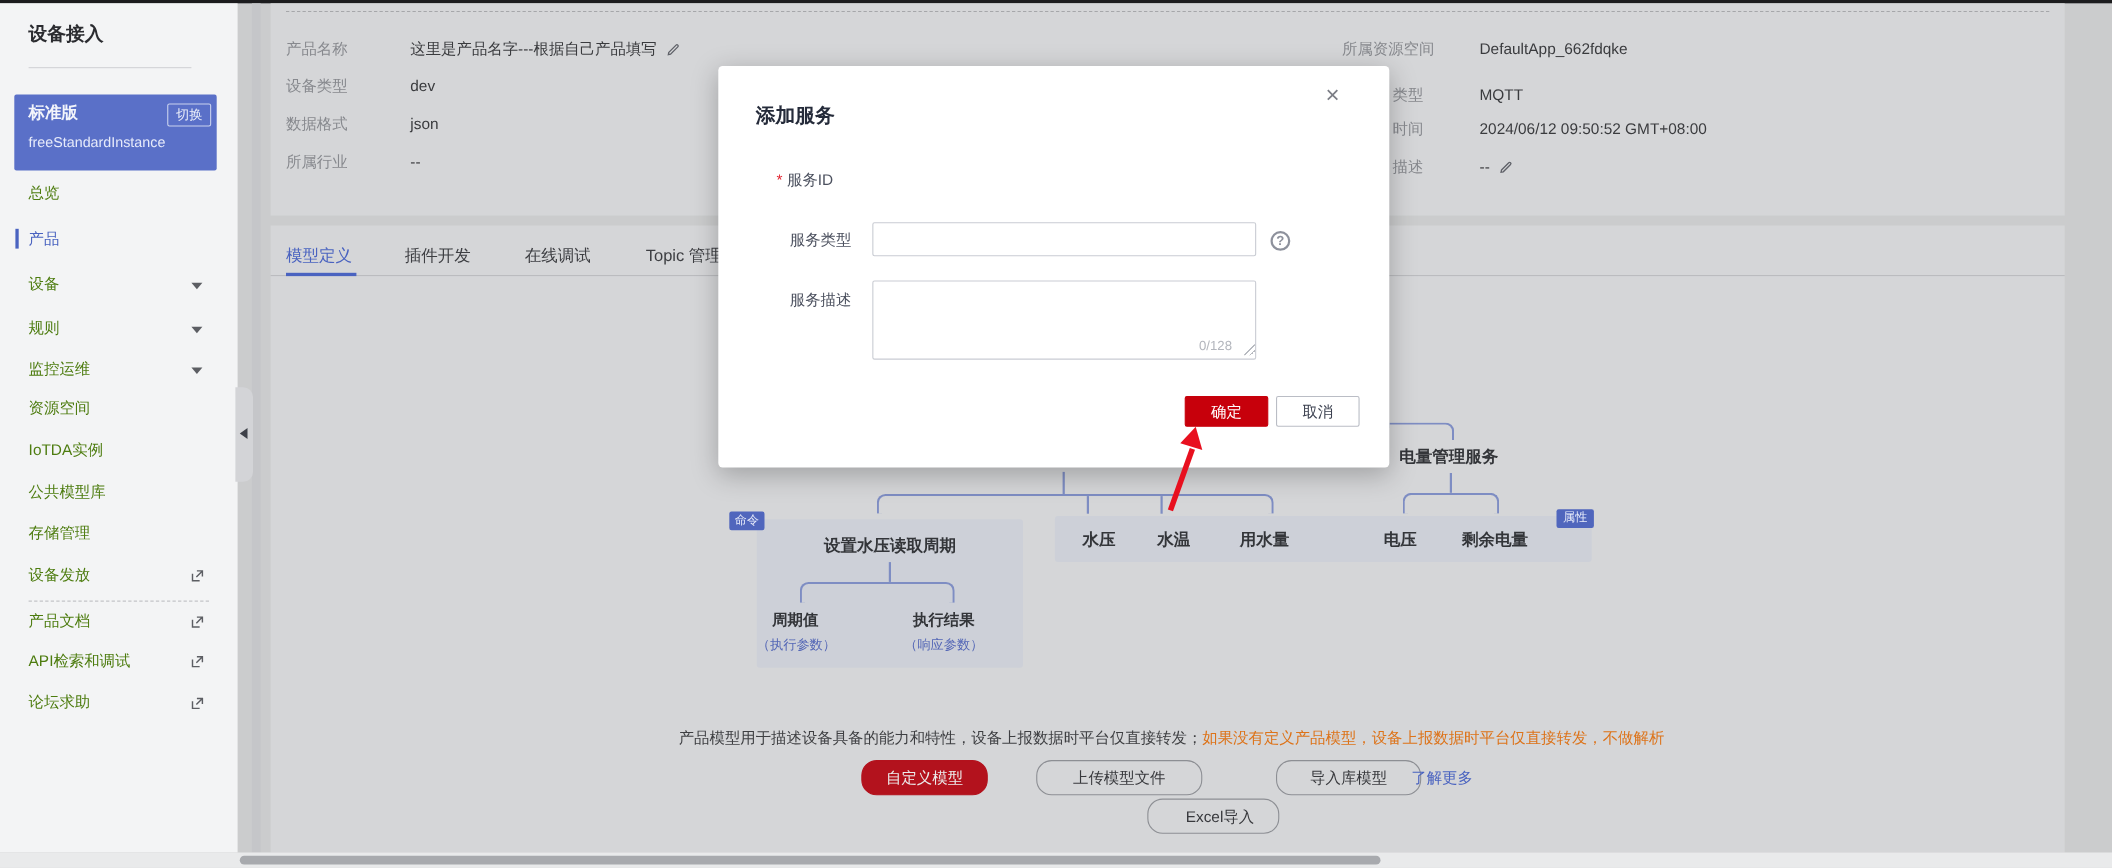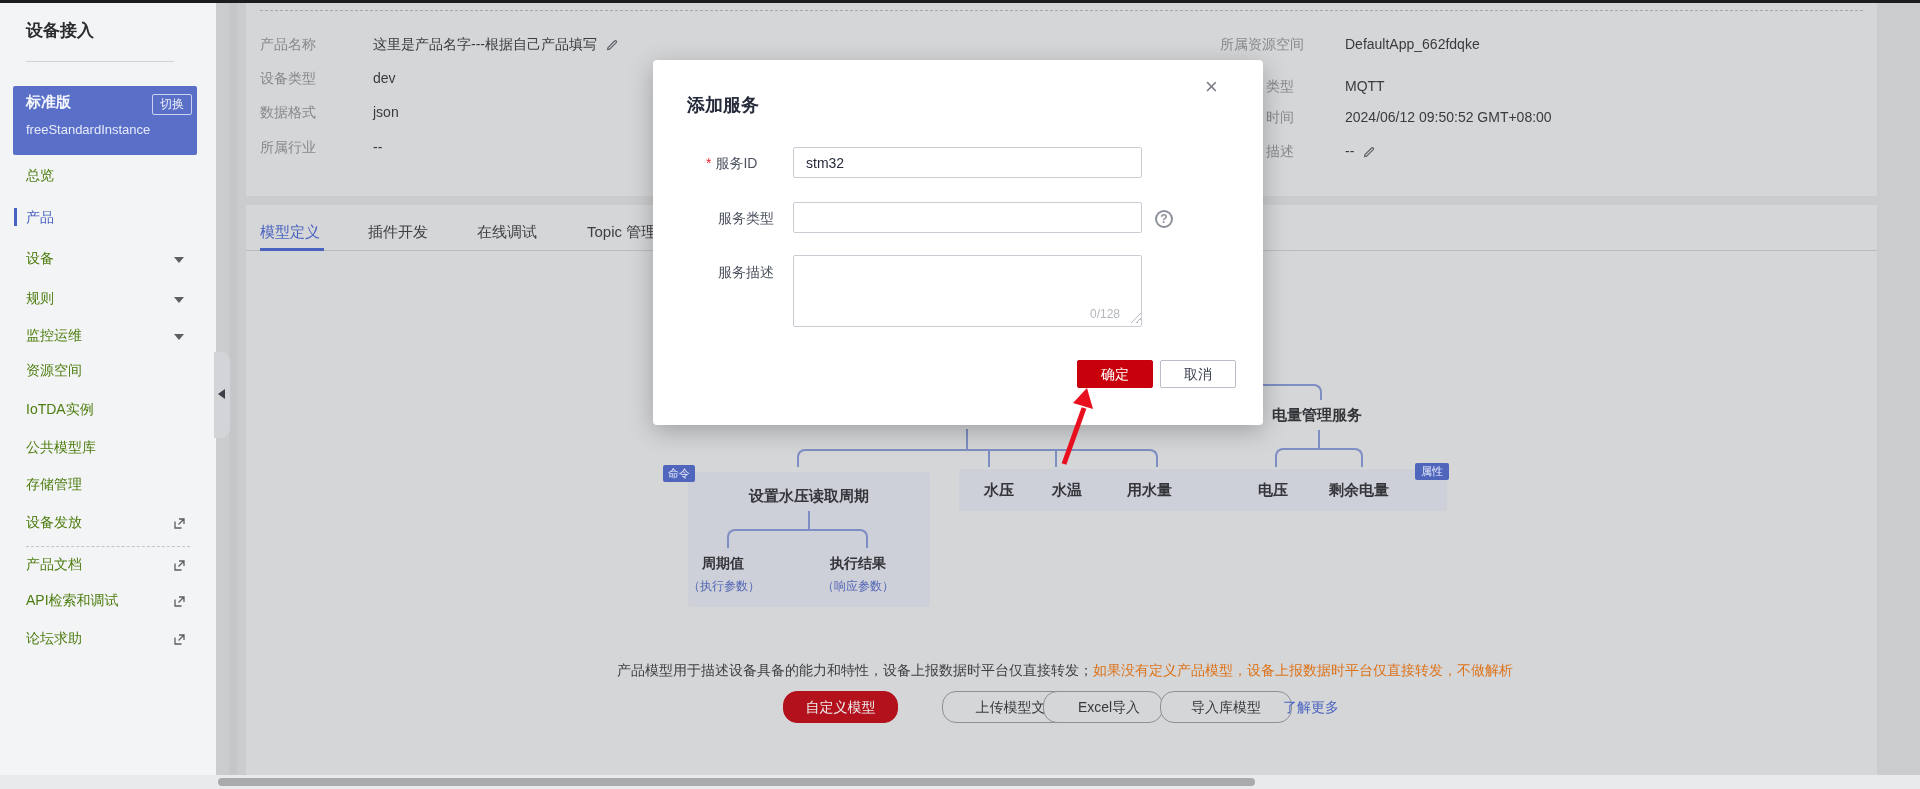--- a/index.html
+++ b/index.html
@@ -201,30 +201,29 @@
 <div class="abs brace" style="left:727px;top:529px;width:141px;height:19px;"></div>
 <div class="abs dg-text" style="left:702px;top:555px;font-size:14px;">周期值</div>
 <div class="abs dg-sub" style="left:688px;top:578px;">（执行参数）</div>
 <div class="abs dg-text" style="left:830px;top:555px;font-size:14px;">执行结果</div>
 <div class="abs dg-sub" style="left:822px;top:578px;">（响应参数）</div>
 
 <div class="abs desc-line"><span>产品模型用于描述设备具备的能力和特性，设备上报数据时平台仅直接转发；</span><span class="desc-hl">如果没有定义产品模型，设备上报数据时平台仅直接转发，不做解析</span></div>
 
 <div class="abs f-btn primary" style="left:783px;top:691px;width:115px;">自定义模型</div>
 <div class="abs f-btn plain" style="left:942px;top:691px;width:151px;">上传模型文件</div>
-<div class="abs f-btn plain" style="left:1043px;top:691px;width:120px;padding-left:12px;">Excel导入</div>
+<div class="abs f-btn plain" style="left:1043px;top:726px;width:120px;padding-left:12px;">Excel导入</div>
 <div class="abs f-btn plain" style="left:1160px;top:691px;width:132px;">导入库模型</div>
 <div class="abs f-link" style="left:1283px;top:691px;">了解更多</div>
 
 <div class="abs modal">
   <div class="abs m-title">添加服务</div>
   <div class="abs m-close">×</div>
 
   <div class="abs m-label" style="left:53px;top:95px;"><span class="m-star">*</span><span>服务ID</span></div>
-  <input class="abs m-input" style="top: 87px;" value="stm32">
 
   <div class="abs m-label" style="left:65px;top:150px;">服务类型</div>
   <input class="abs m-input" style="top: 142px;" value="">
   <div class="abs m-help">?</div>
 
   <div class="abs m-label" style="left:65px;top:204px;">服务描述</div>
   <textarea class="abs m-textarea" style=""></textarea>
   <div class="abs m-counter">0/128</div>
   <div class="abs m-resize"></div>
 

